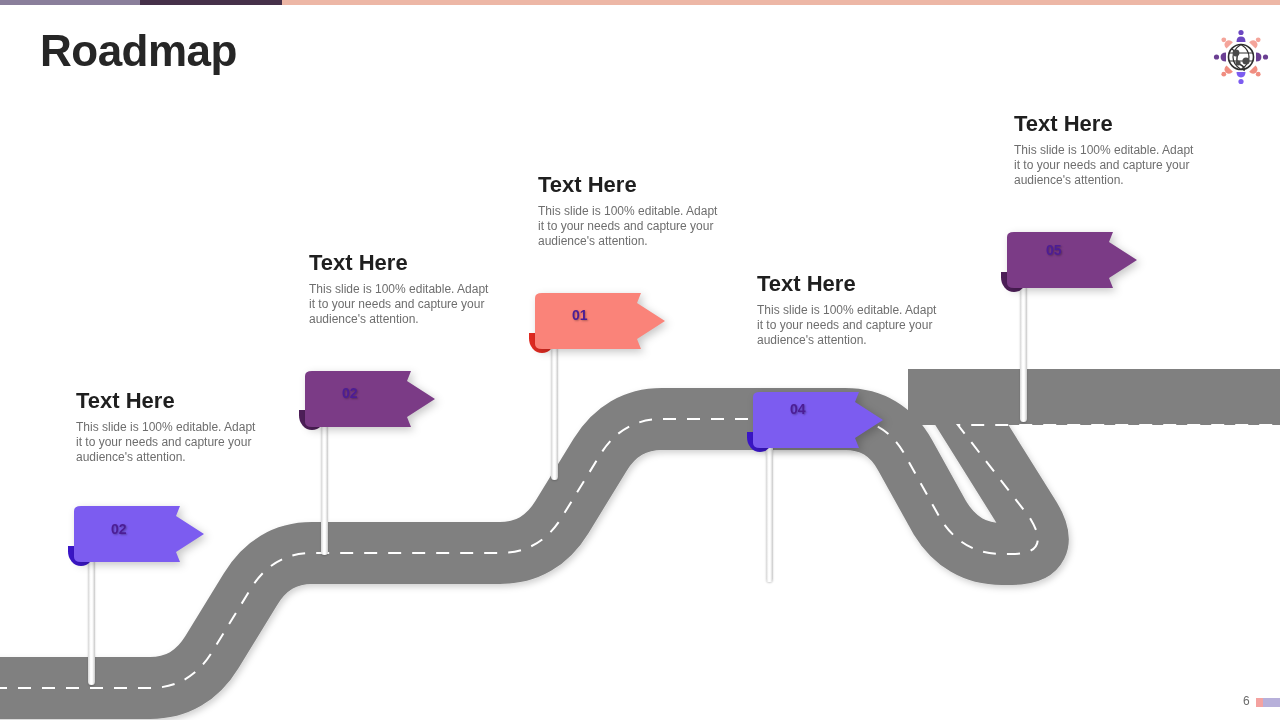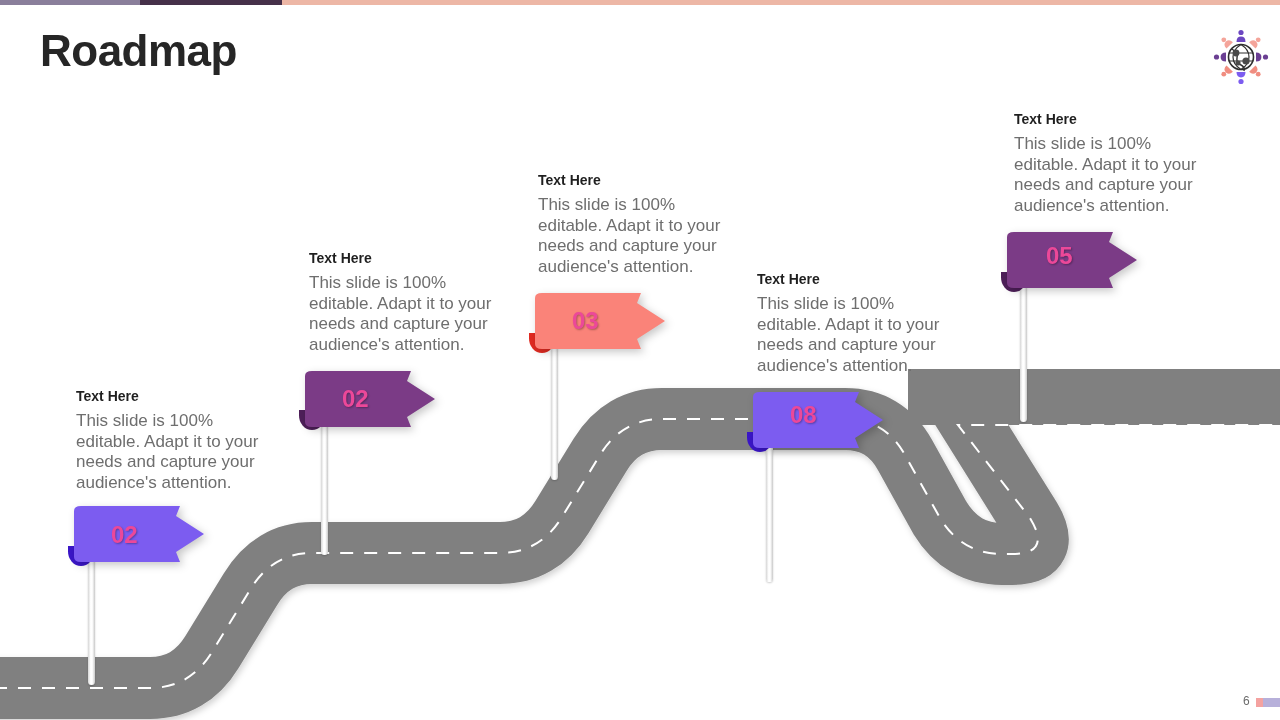--- a/index.html
+++ b/index.html
@@ -83,28 +83,28 @@
 
   
   .marker {
     position: absolute;
   }
   .marker-text {
     position: absolute;
     width: 186px;
   }
   .marker-heading {
-    font-size: 14px;
+    font-size: 22px;
     font-weight: bold;
     color: #1f1f1f;
     margin: 0 0 6px 0;
     line-height: 1.2;
   }
   .marker-body {
-    font-size: 17px;
+    font-size: 12px;
     color: #6e6e6e;
     line-height: 1.22;
     margin: 0;
   }
 
   
   .flag-wrap { position: absolute; }
   .flag-pole {
     position: absolute;
     width: 7px;
@@ -123,22 +123,22 @@
   .flag-fold {
     position: absolute;
     z-index: 2;
     width: 26px;
     height: 20px;
     border-radius: 0 0 14px 14px / 0 0 16px 16px;
   }
   .flag-num {
     position: absolute;
     z-index: 4;
-    color: #ec4899;
-    font-size: 24px;
+    color: #4c1d95;
+    font-size: 14px;
     font-weight: bold;
     text-shadow: 1px 1px 2px rgba(0,0,0,.30);
     pointer-events: none;
   }
 </style>
 </head>
 <body>
 
 <div id="slide">
 
@@ -258,36 +258,36 @@
     <div class="marker-text" style="left:538px; top:172px;">
       <p class="marker-heading">Text Here</p>
       <p class="marker-body">This slide is 100% editable. Adapt it to your needs and capture your audience's attention.</p>
     </div>
     <div class="flag-wrap" style="left:0; top:0;">
       <div class="flag-pole" style="left:551px; top:312px; height:168px;"></div>
       <div class="flag-fold" style="left:529px; top:333px; background:#e02b22;"></div>
       <svg class="flag-banner" style="left:529px; top:292px;" viewBox="0 0 142 58">
         <path d="M6,6 Q6,1 13,1 L112,1 L108,11 L136,29 L108,47 L112,57 L13,57 Q6,57 6,52 Z" fill="#fa8379"></path>
       </svg>
-      <div class="flag-num" style="left:572px; top:307px;">03</div>
+      <div class="flag-num" style="left:572px; top:307px;">01</div>
     </div>
   </div>
 
   <div class="marker" style="left:0; top:0;">
     <div class="marker-text" style="left:757px; top:271px;">
       <p class="marker-heading">Text Here</p>
       <p class="marker-body">This slide is 100% editable. Adapt it to your needs and capture your audience's attention.</p>
     </div>
     <div class="flag-wrap" style="left:0; top:0;">
       <div class="flag-pole" style="left:766px; top:412px; height:170px;"></div>
       <div class="flag-fold" style="left:747px; top:432px; background:#3b16c8;"></div>
       <svg class="flag-banner" style="left:747px; top:391px;" viewBox="0 0 142 58">
         <path d="M6,6 Q6,1 13,1 L112,1 L108,11 L136,29 L108,47 L112,57 L13,57 Q6,57 6,52 Z" fill="#7c5cf0"></path>
       </svg>
-      <div class="flag-num" style="left:790px; top:401px;">08</div>
+      <div class="flag-num" style="left:790px; top:401px;">04</div>
     </div>
   </div>
 
   <div class="marker" style="left:0; top:0;">
     <div class="marker-text" style="left:1014px; top:111px;">
       <p class="marker-heading">Text Here</p>
       <p class="marker-body">This slide is 100% editable. Adapt it to your needs and capture your audience's attention.</p>
     </div>
     <div class="flag-wrap" style="left:0; top:0;">
       <div class="flag-pole" style="left:1020px; top:252px; height:170px;"></div>

